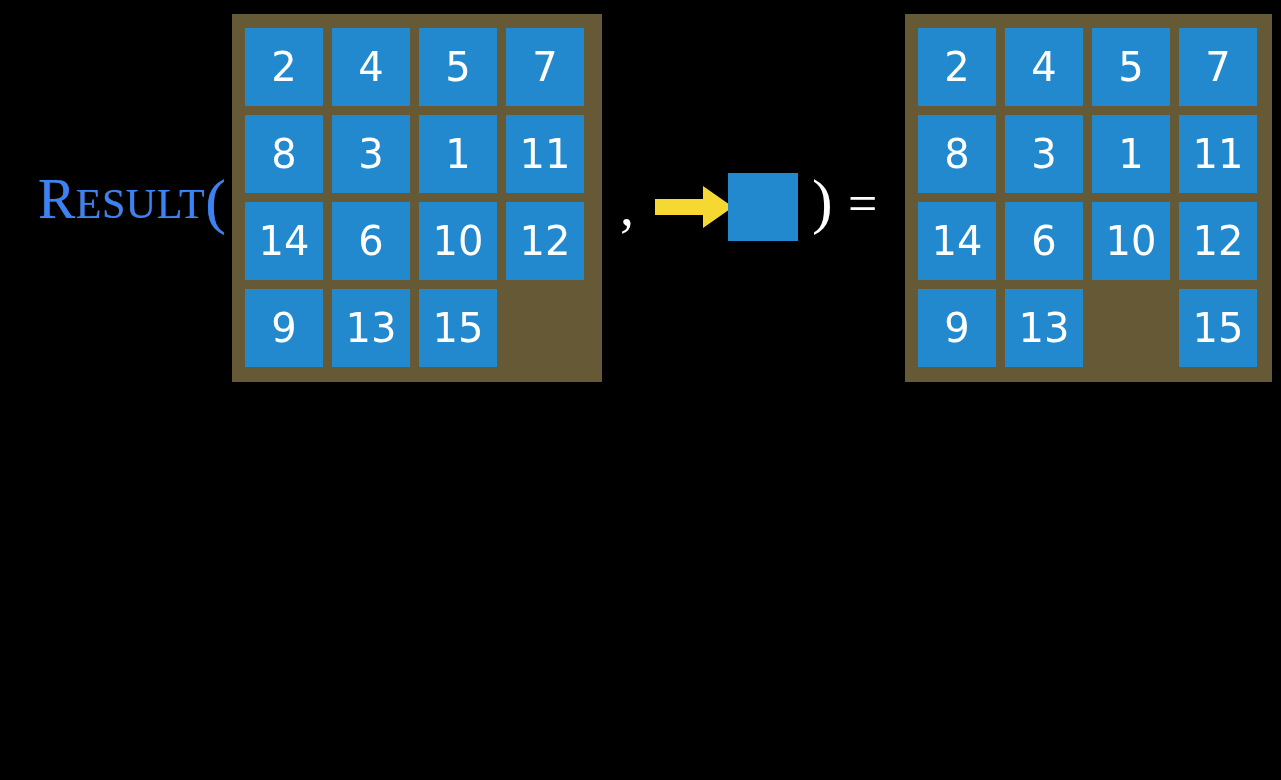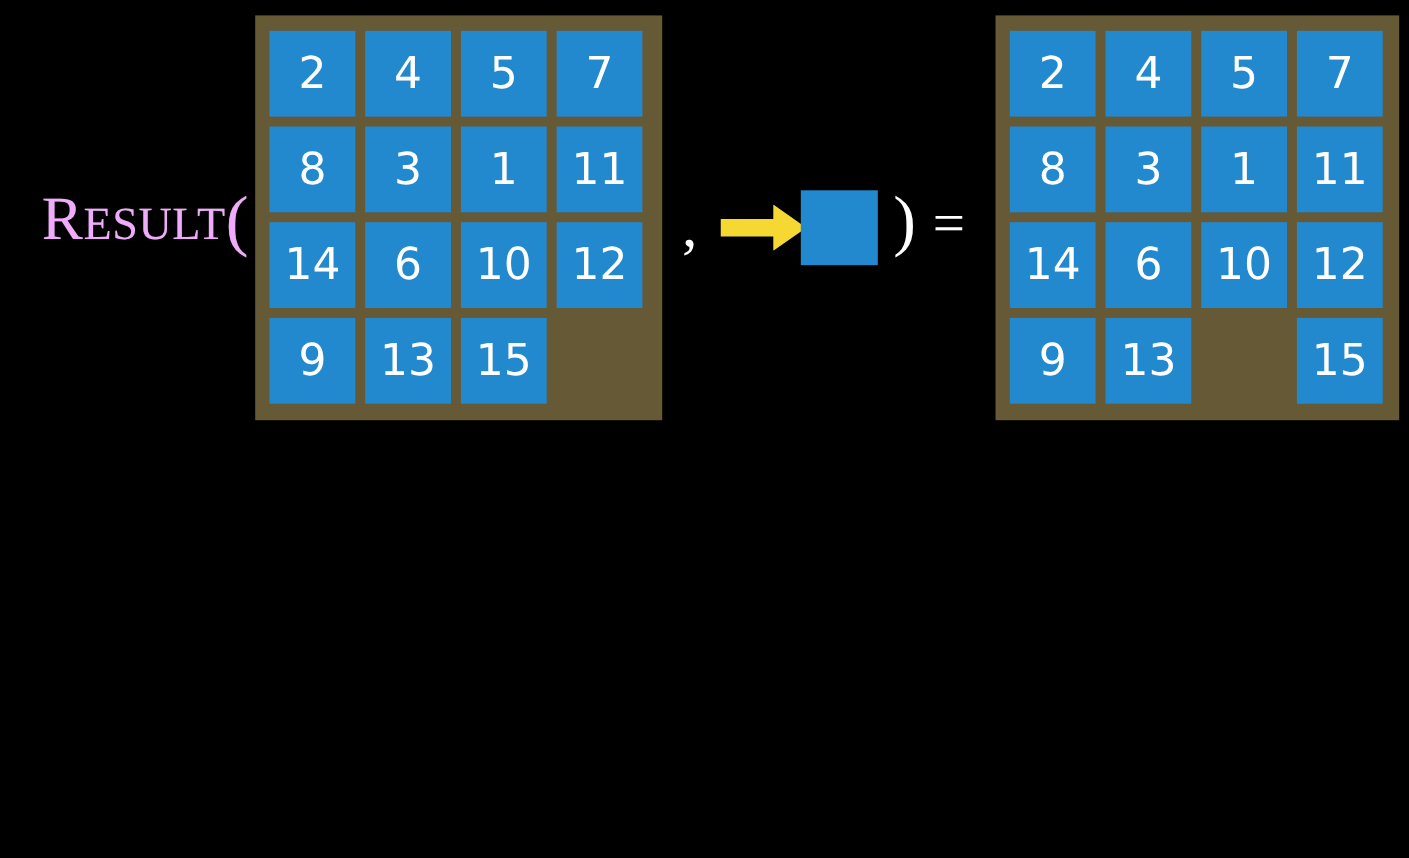--- a/index.html
+++ b/index.html
@@ -26,21 +26,21 @@
     position: absolute;
     left: 0;
     width: 1281px;
   }
   .eq-row.row-top    { top: 0;   height: 390px; }
   .eq-row.row-bottom { top: 390px; height: 390px; }
 
   
   .result-label {
     position: absolute;
-    color: #f0abfc;
+    color: #3b82f6;
     font-family: "Liberation Serif", serif;
     font-weight: 400;
     white-space: nowrap;
     letter-spacing: 0.5px;
     text-shadow: 0 0 1px rgba(255,255,255,0.35);
   }
   .result-label .cap {
     font-size: 56px;
     line-height: 1;
   }

